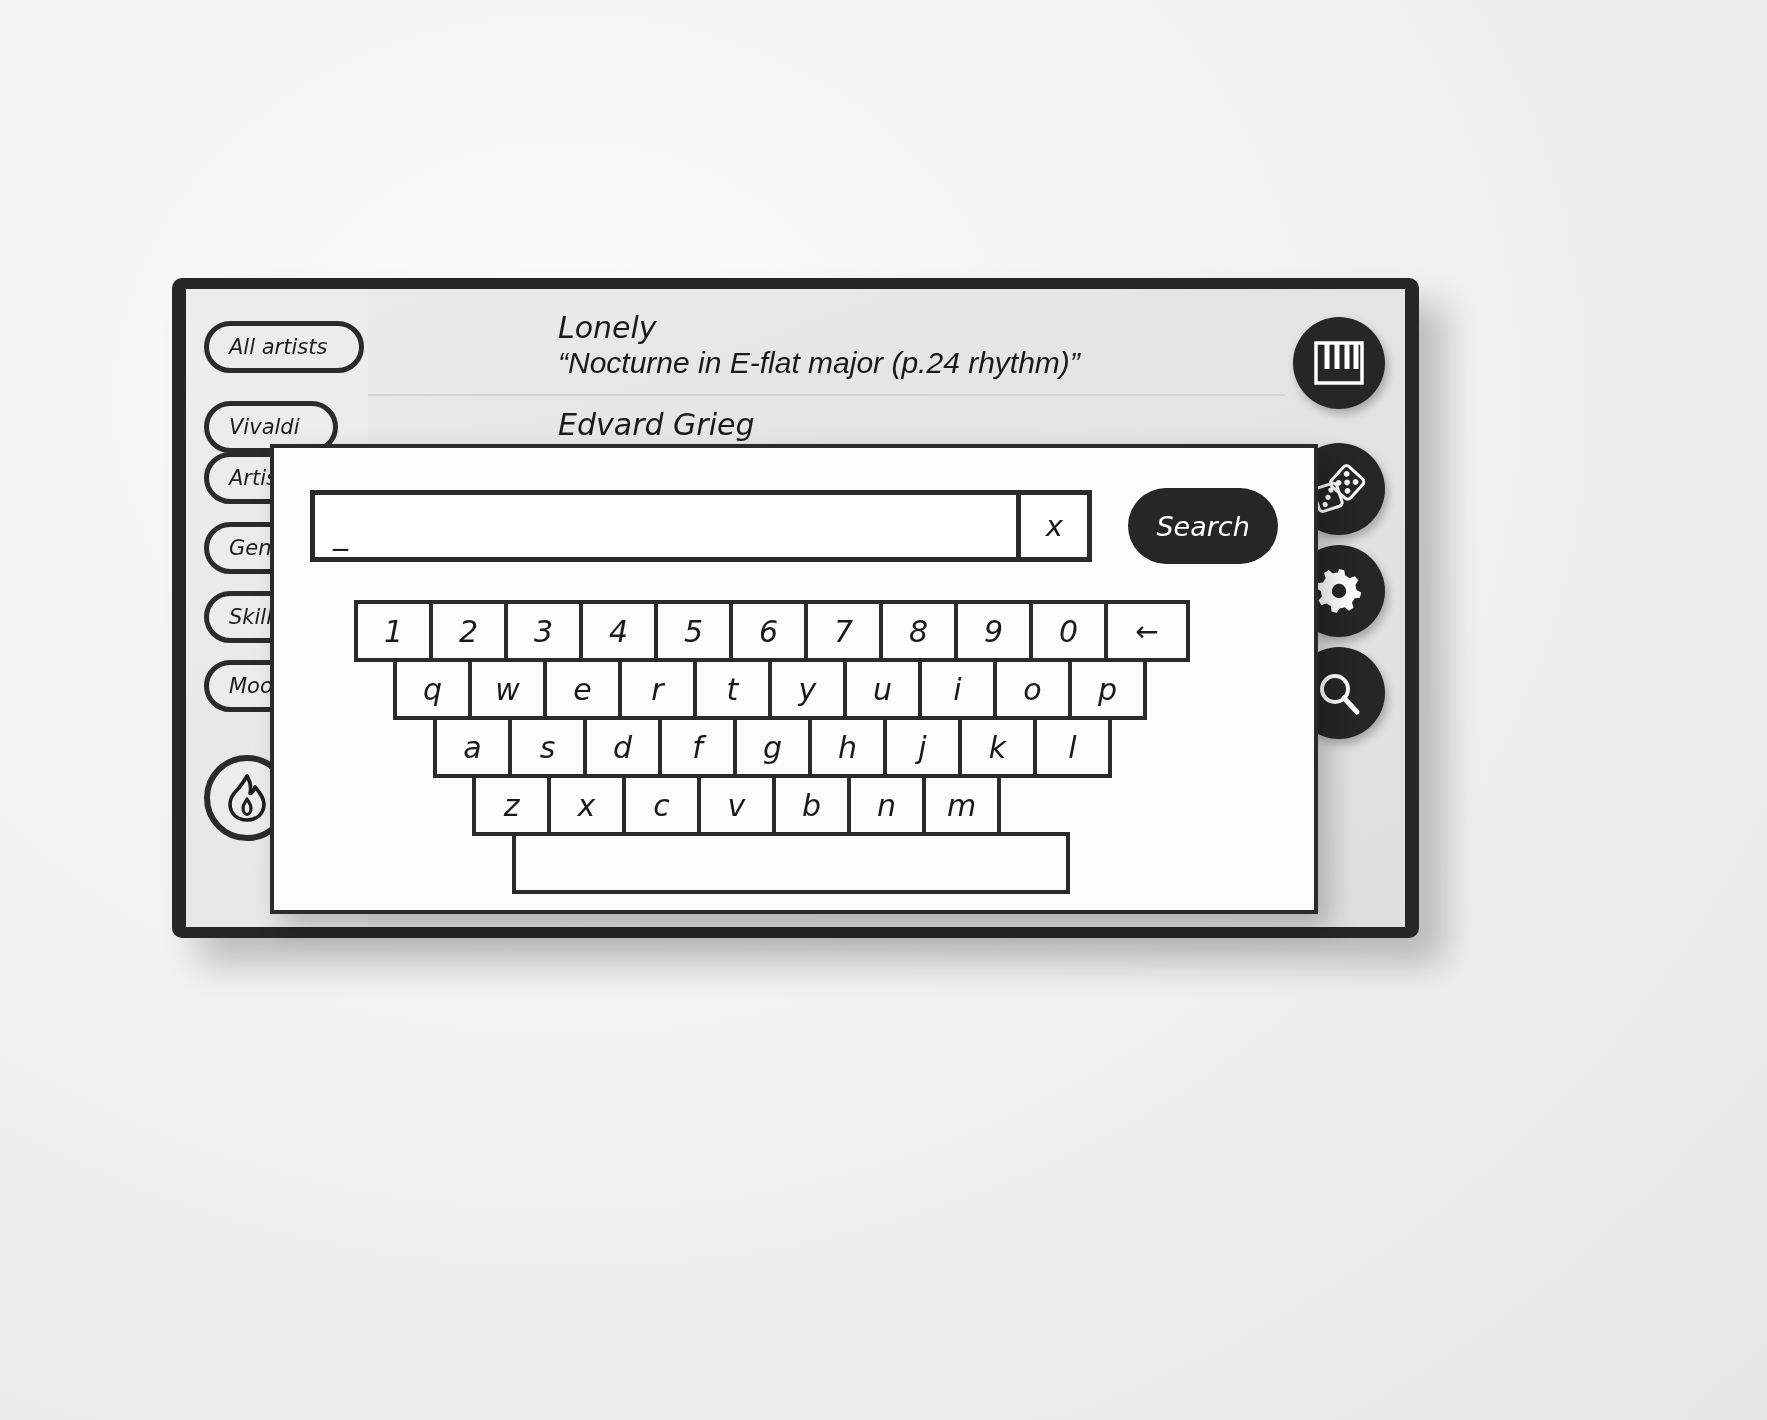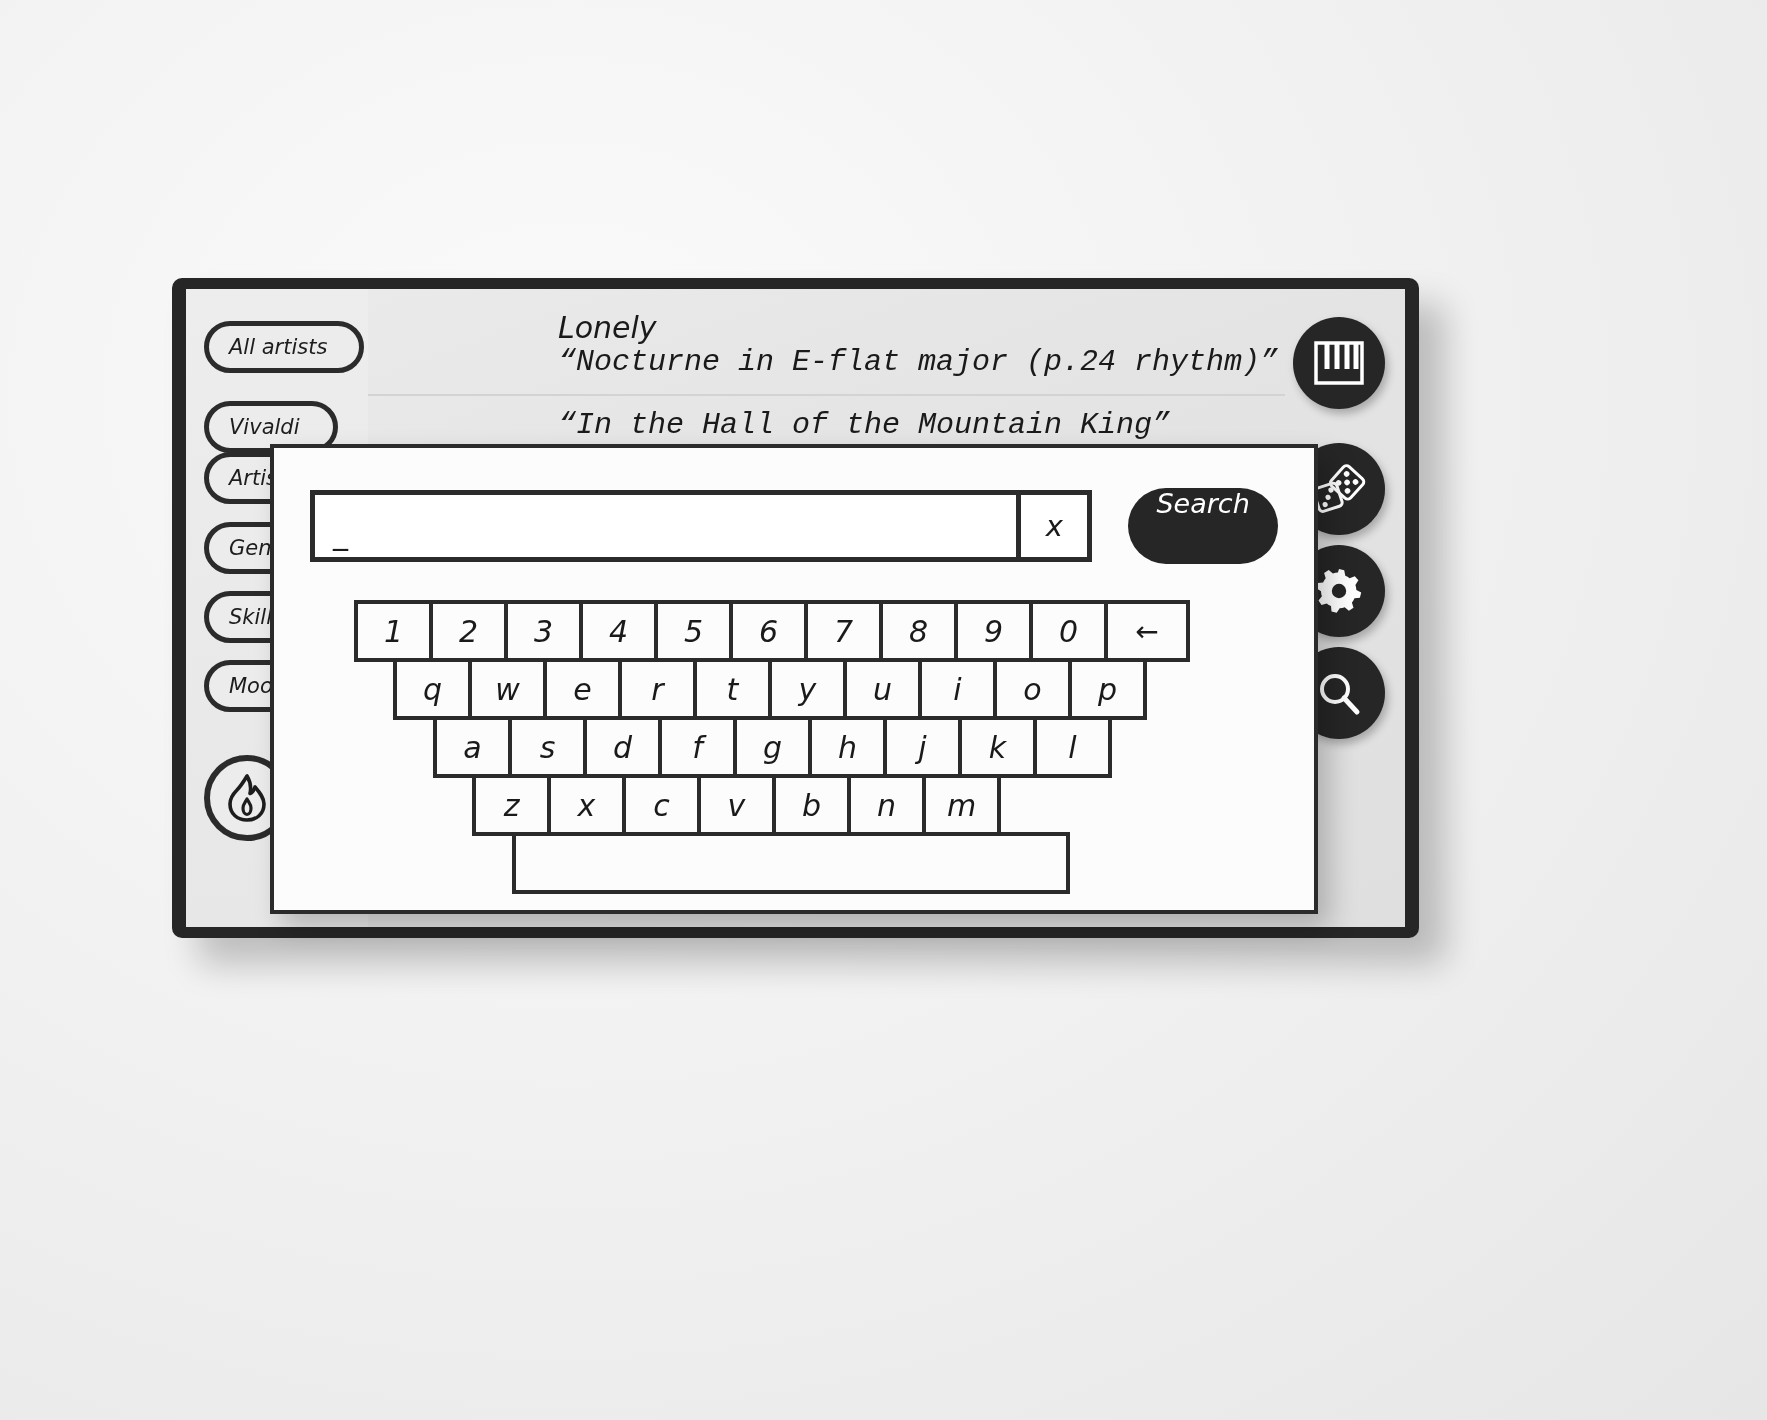--- a/index.html
+++ b/index.html
@@ -101,21 +101,21 @@
   .track:last-child { border-bottom: none; }
   .track .artist {
     font-family: "DejaVu Sans", sans-serif;
     font-style: italic;
     font-size: 30px;
     color: #1a1a1a;
     line-height: 1.12;
     white-space: nowrap;
   }
   .track .title {
-    font-family: Liberation Mono, monospace;
+    font-family: Liberation Sans, sans-serif;
     font-style: italic;
     font-size: 30px;
     color: #1a1a1a;
     line-height: 1.18;
     white-space: nowrap;
   }
   .track.faded .artist, .track.faded .title { color: #e2e2e2; }
 
   
   .ghost-circle {
@@ -208,20 +208,21 @@
     margin-left: 36px;
     width: 150px;
     height: 76px;
     border-radius: 38px;
     background: #262626;
     color: #ffffff;
     font-family: "DejaVu Sans", sans-serif;
     font-style: italic;
     font-size: 27px;
     display: flex;
+    align-items: center;
     justify-content: center;
     border: none;
   }
 
   
   #keyboard {
     position: absolute;
     left: 80px;
     top: 152px;
     width: 886px;
@@ -260,20 +261,21 @@
 
     <div class="ghost-circle" style="left:196px; top:432px; width:112px; height:112px;"></div>
     <div class="ghost-circle" style="left:310px; top:436px; width:104px; height:104px;"></div>
 
     <div id="tracklist">
       <div class="track">
         <div class="artist">Lonely</div>
         <div class="title">“Nocturne in E-flat major (p.24 rhythm)”</div>
       </div>
       <div class="track">
+        <div class="artist">Edvard Grieg</div>
         <div class="title">“In the Hall of the Mountain King”</div>
       </div>
       <div class="track faded">
         <div class="artist">James Last</div>
         <div class="title">“The Lonely Shepherd (p.02)”</div>
       </div>
       <div class="track faded">
         <div class="artist">Johann Sebastian Bach</div>
         <div class="title">“Toccata in D minor”</div>
       </div>

